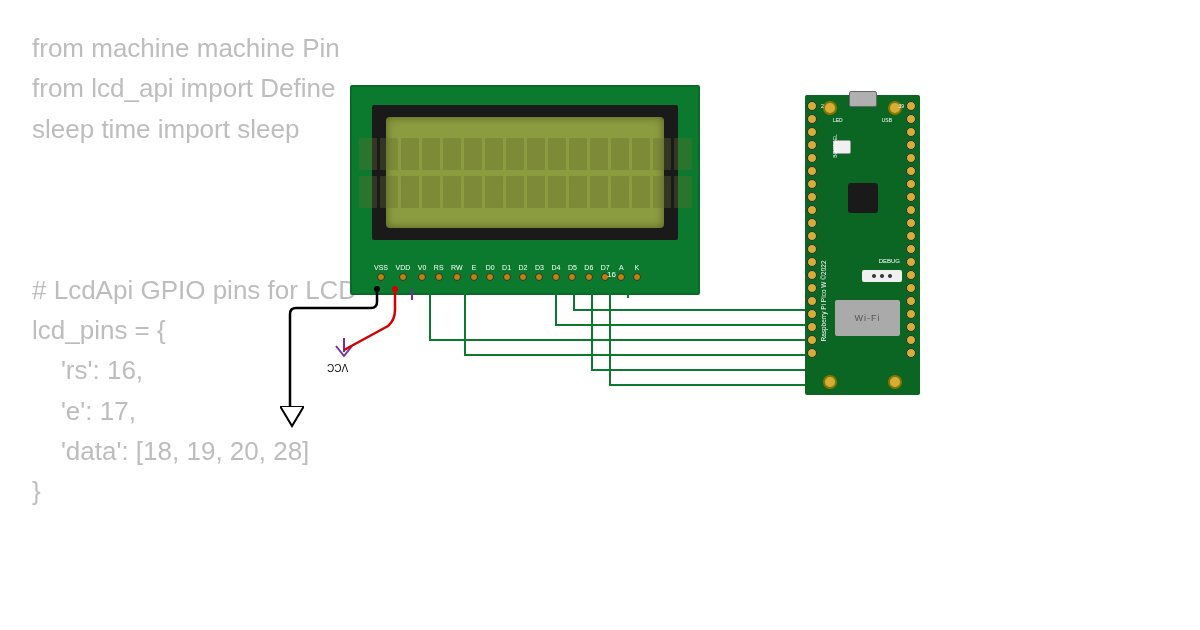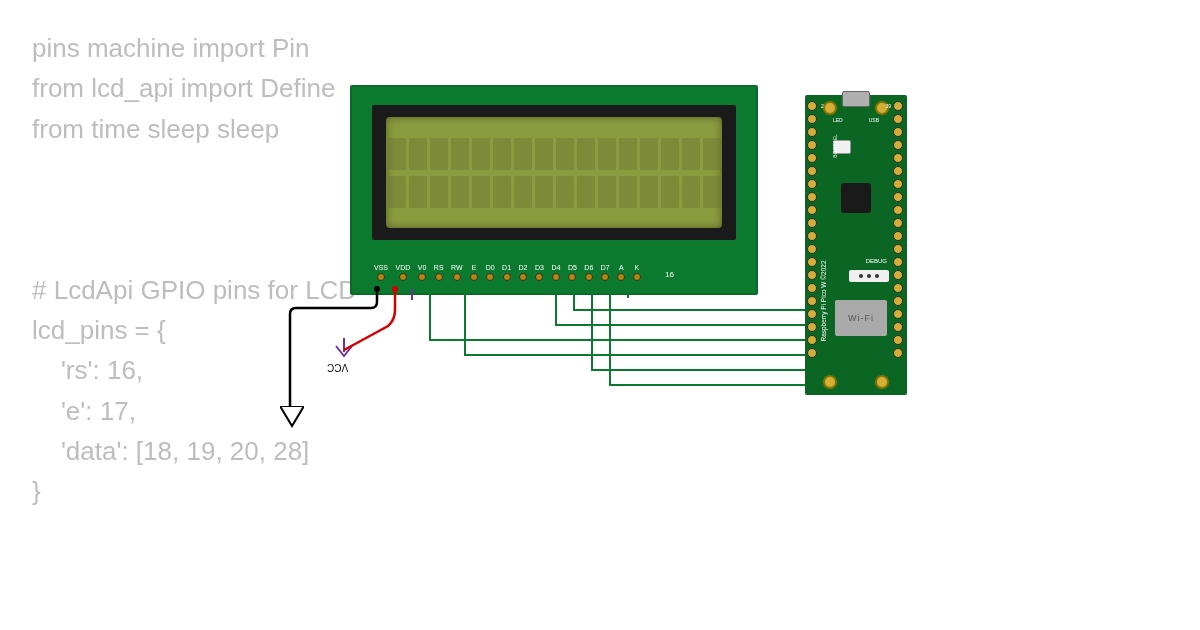--- a/index.html
+++ b/index.html
@@ -28,21 +28,21 @@
     top: 0;
     width: 1200px;
     height: 630px;
     z-index: 2;
   }
   
   .lcd-board {
     position: absolute;
     left: 350px;
     top: 85px;
-    width: 408px;
+    width: 350px;
     height: 210px;
     background: #0b7a2e;
     border: 2px solid #0a6b28;
     border-radius: 2px;
   }
   .lcd-frame {
     position: absolute;
     left: 20px;
     top: 18px;
     right: 20px;
@@ -109,21 +109,21 @@
     right: 82px;
     bottom: 14px;
     color: #ffffff;
     font-size: 8px;
   }
   
   .pico {
     position: absolute;
     left: 805px;
     top: 95px;
-    width: 102px;
+    width: 115px;
     height: 300px;
     background: #0b6623;
     border-radius: 2px;
   }
   .pico-pins-left, .pico-pins-right {
     position: absolute;
     top: 6px;
     width: 12px;
     display: flex;
     flex-direction: column;
@@ -256,23 +256,23 @@
     left: 327px;
     top: 362px;
     font-size: 10px;
     color: #000;
     transform: rotate(180deg);
   }
 </style>
 </head>
 <body>
 
-<div class="code-overlay"><span>pins machine import Pin</span>
+<div class="code-overlay"><span>from machine machine Pin</span>
 <span>from lcd_api import Define</span>
-<span>from time sleep sleep</span>
+<span>sleep time import sleep</span>
 <span></span>
 <span></span>
 <span></span>
 <span># LcdApi GPIO pins for LCD</span>
 <span>lcd_pins = {</span>
 <span>    'rs': 16,</span>
 <span>    'e': 17,</span>
 <span>    'data': [18, 19, 20, 28]</span>
 <span>}</span></div>
 

